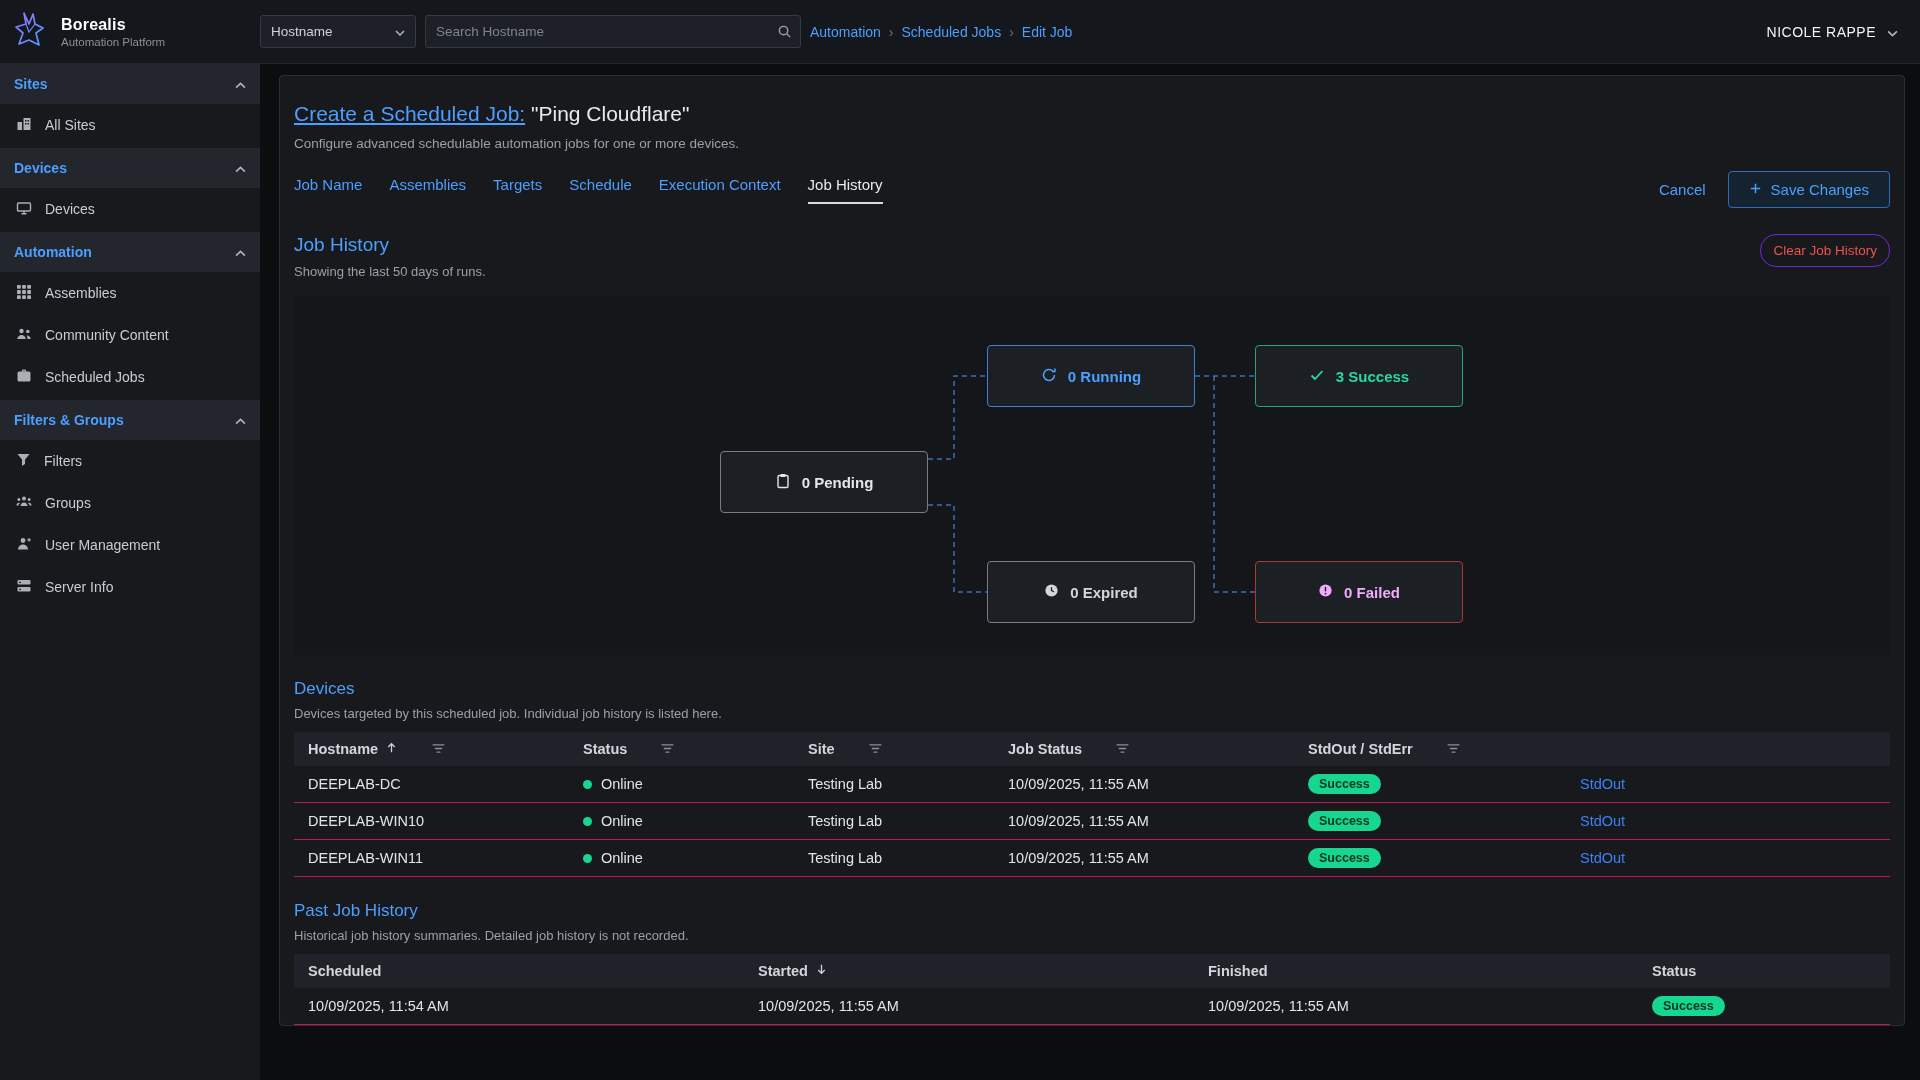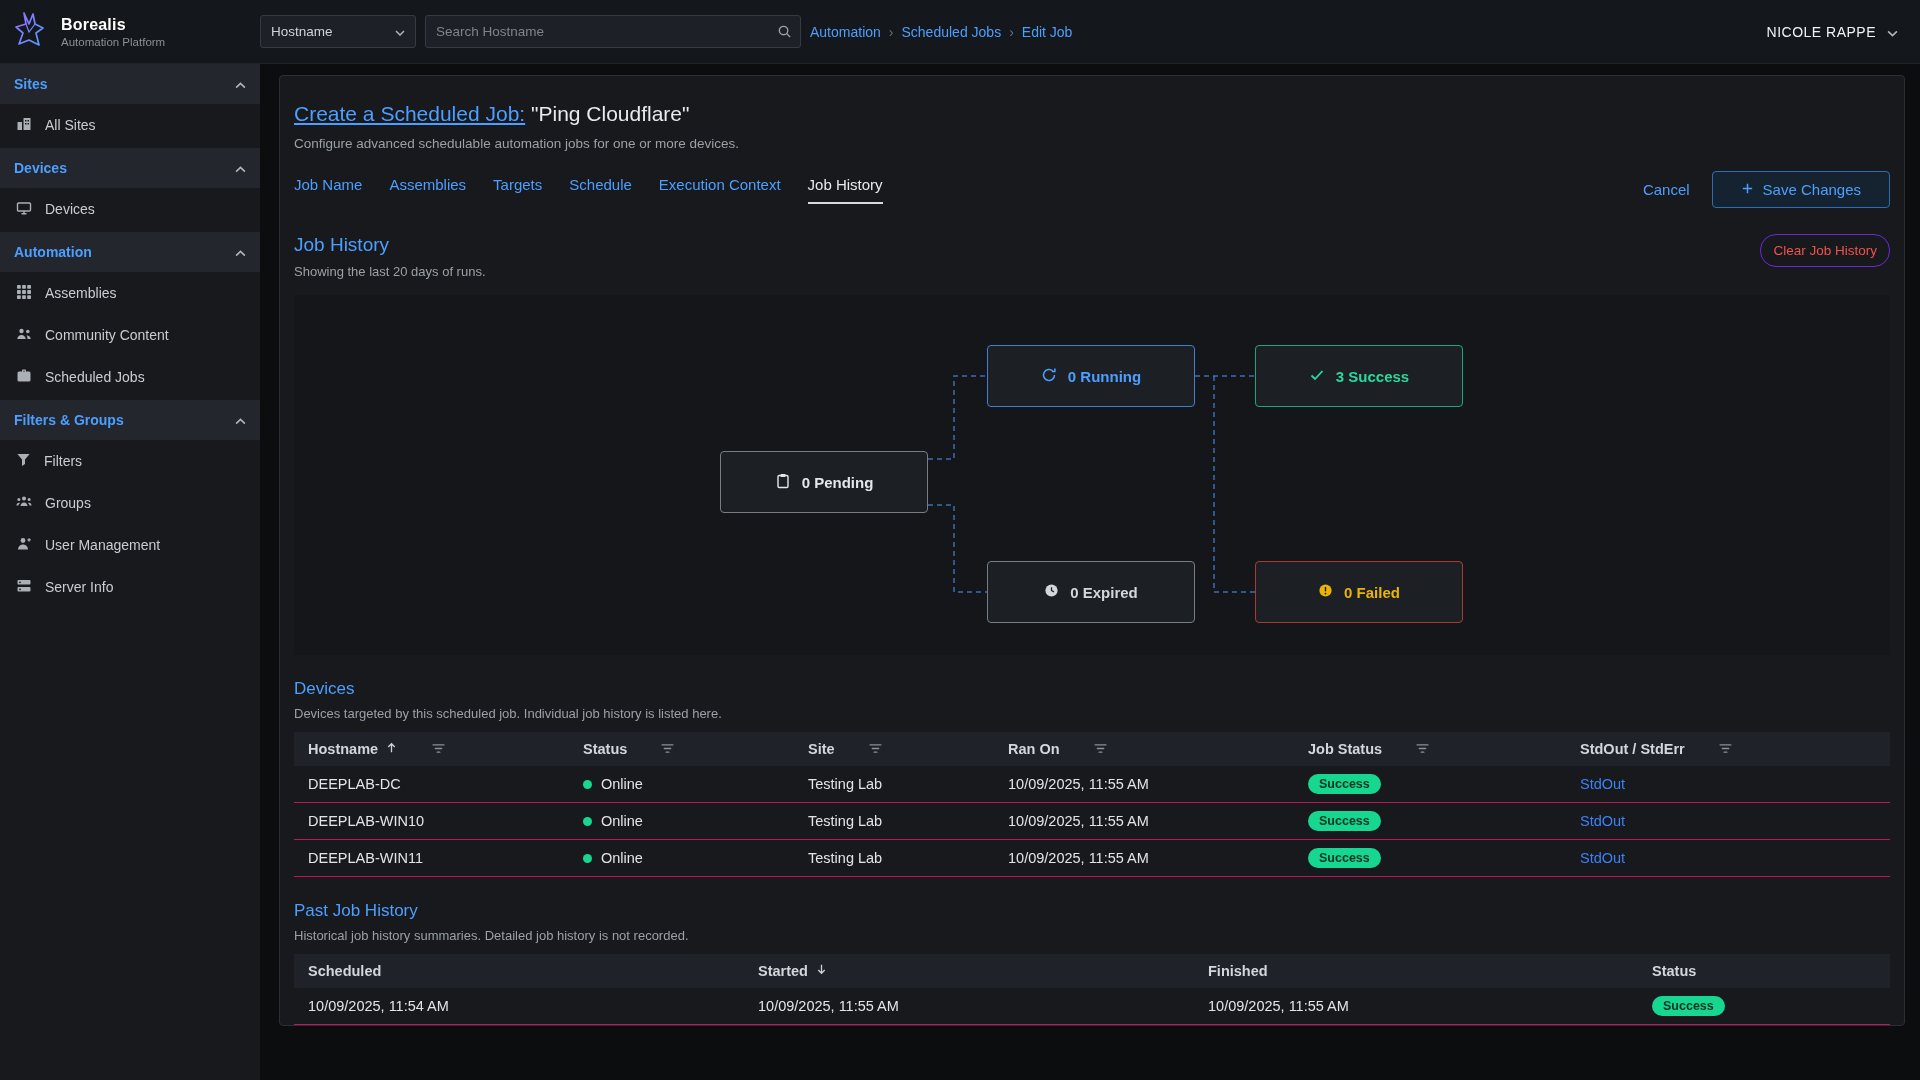--- a/index.html
+++ b/index.html
@@ -42,39 +42,39 @@
   .page-title .blue { color:#4d9fff;text-decoration:underline; }
   .page-title .job-name { color:#e8eaed; }
   .page-sub { color:#9aa0a6; font-size:13.5px; margin-top:10px; }
   .tabs-row { display:flex; align-items:center; margin-top:20px; }
   .tabs { display:flex; gap:27px; }
   .tab { color:#4d9fff; font-size:15px; padding-bottom:9px; cursor:pointer; border-bottom:2px solid transparent; }
   .tab.active { color:#e8eaed; border-bottom-color:#d8dbde; }
   .tab-actions { margin-left:auto; display:flex; align-items:center; gap:22px; }
   .cancel-link { color:#4d9fff; font-size:15px; cursor:pointer; background:none; border:none; font-family:inherit; }
   .save-btn { display:flex; align-items:flex-start; gap:9px; color:#4d9fff; font-size:15px; background:#152330;
-    border:1px solid #2e6db5; border-radius:4px; padding:9px 28px; cursor:pointer; font-family:inherit; }
+    border:1px solid #2e6db5; border-radius:4px; padding:9px 20px; cursor:pointer; font-family:inherit; }
 
   .section-head { display:flex; align-items:flex-start; margin-top:26px; }
   .section-head h2 { color:#4d9fff; font-size:19px; font-weight:500; }
   .section-sub { color:#9aa0a6; font-size:13px; margin-top:8px; }
   .clear-btn { margin-left:auto; color:#f0524f; font-size:13.5px; border:1px solid #6d28d9; background:transparent;
     border-radius:16px; padding:8px 12px; cursor:pointer; font-family:inherit; }
 
   
   .flow { position:relative; margin-top:16px; height:360px; background:#141619; }
   .connectors { position:absolute; left:0; top:0; }
   .conn { fill:none; stroke:#3f7fd4; stroke-width:1.5; stroke-dasharray:5 4; opacity:.85; }
   .flow-box { position:absolute; width:208px; height:62px; border:1px solid; border-radius:4px; background:#1c2025;
     display:flex; align-items:center; justify-content:center; gap:11px; font-size:15px; font-weight:700; cursor:pointer; }
   .fb-pending { left:426px; top:156px; border-color:#777d84; color:#e4e7ea; }
   .fb-running { left:693px; top:50px;  border-color:#3f7fd4; color:#4d9fff; }
   .fb-success { left:961px; top:50px;  border-color:#1fa877; color:#29d99c;text-align:right; }
   .fb-expired { left:693px; top:266px; border-color:#777d84; color:#d4d7da; }
-  .fb-failed  { left:961px; top:266px; border-color:#a83a33; color:#eab308; }
+  .fb-failed  { left:961px; top:266px; border-color:#a83a33; color:#f0abfc; }
 
   
   .sub-title { color:#4d9fff; font-size:17px; font-weight:500; margin-top:24px; }
   .sub-sub { color:#9aa0a6; font-size:13px; margin-top:7px; }
   .tbl { margin-top:11px; }
   .tbl-head { display:grid; background:#1f2329; height:34px; align-items:center; color:#d3d6da; font-weight:700; font-size:14.5px; }
   .devices-grid { grid-template-columns:275px 225px 200px 300px 272px 1fr; }
   .past-grid { grid-template-columns:450px 450px 444px 1fr; }
   .th { display:flex; align-items:center; padding-left:14px; gap:7px; cursor:pointer; height:100%; }
   .filter-ic { color:#8a9096; margin-left:27px; }
@@ -288,21 +288,21 @@
                     <path d="M7 2v10M2 7h10" stroke="currentColor" stroke-width="1.6" fill="none"></path>
                   </svg></span>
               <span>Save Changes</span>
             </button>
           </div>
         </div>
 
         <div class="section-head">
           <div>
             <h2>Job History</h2>
-            <p class="section-sub">Showing the last 20 days of runs.</p>
+            <p class="section-sub">Showing the last 50 days of runs.</p>
           </div>
           <button class="clear-btn">Clear Job History</button>
         </div>
 
         <div class="flow">
           <svg class="connectors" width="1598" height="360" viewBox="0 0 1598 360">
             <path class="conn" d="M634 164 H660 V81 H693"></path>
             <path class="conn" d="M634 210 H660 V297 H693"></path>
             <path class="conn" d="M901 81 H961"></path>
             <path class="conn" d="M920 81 V297 H961"></path>
@@ -369,26 +369,20 @@
                     <path d="M1 2h12M3.5 6h7M5.5 10h3"></path>
                   </svg></span>
             </div>
             <div class="th">
               <span>Site</span>
               <span class="filter-ic"><svg viewBox="0 0 14 12" width="13" height="11" stroke="currentColor" stroke-width="1.4" stroke-linecap="round" fill="none">
                     <path d="M1 2h12M3.5 6h7M5.5 10h3"></path>
                   </svg></span>
             </div>
             <div class="th">
-              <span>Ran On</span>
-              <span class="filter-ic"><svg viewBox="0 0 14 12" width="13" height="11" stroke="currentColor" stroke-width="1.4" stroke-linecap="round" fill="none">
-                    <path d="M1 2h12M3.5 6h7M5.5 10h3"></path>
-                  </svg></span>
-            </div>
-            <div class="th">
               <span>Job Status</span>
               <span class="filter-ic"><svg viewBox="0 0 14 12" width="13" height="11" stroke="currentColor" stroke-width="1.4" stroke-linecap="round" fill="none">
                     <path d="M1 2h12M3.5 6h7M5.5 10h3"></path>
                   </svg></span>
             </div>
             <div class="th">
               <span>StdOut / StdErr</span>
               <span class="filter-ic"><svg viewBox="0 0 14 12" width="13" height="11" stroke="currentColor" stroke-width="1.4" stroke-linecap="round" fill="none">
                     <path d="M1 2h12M3.5 6h7M5.5 10h3"></path>
                   </svg></span>

